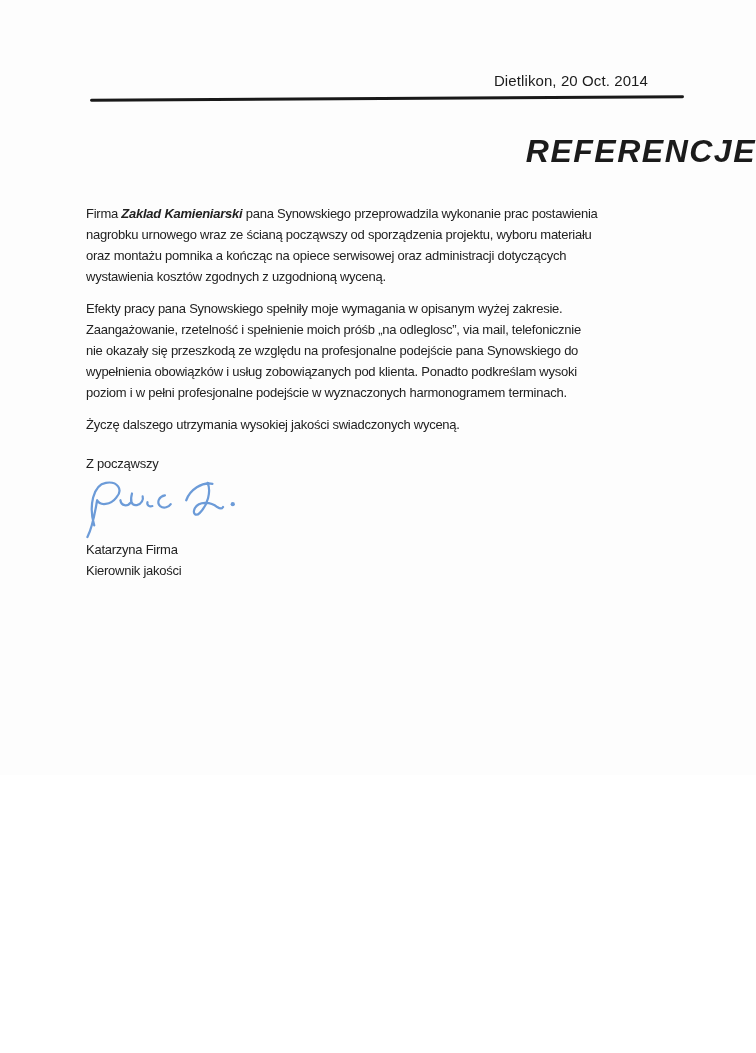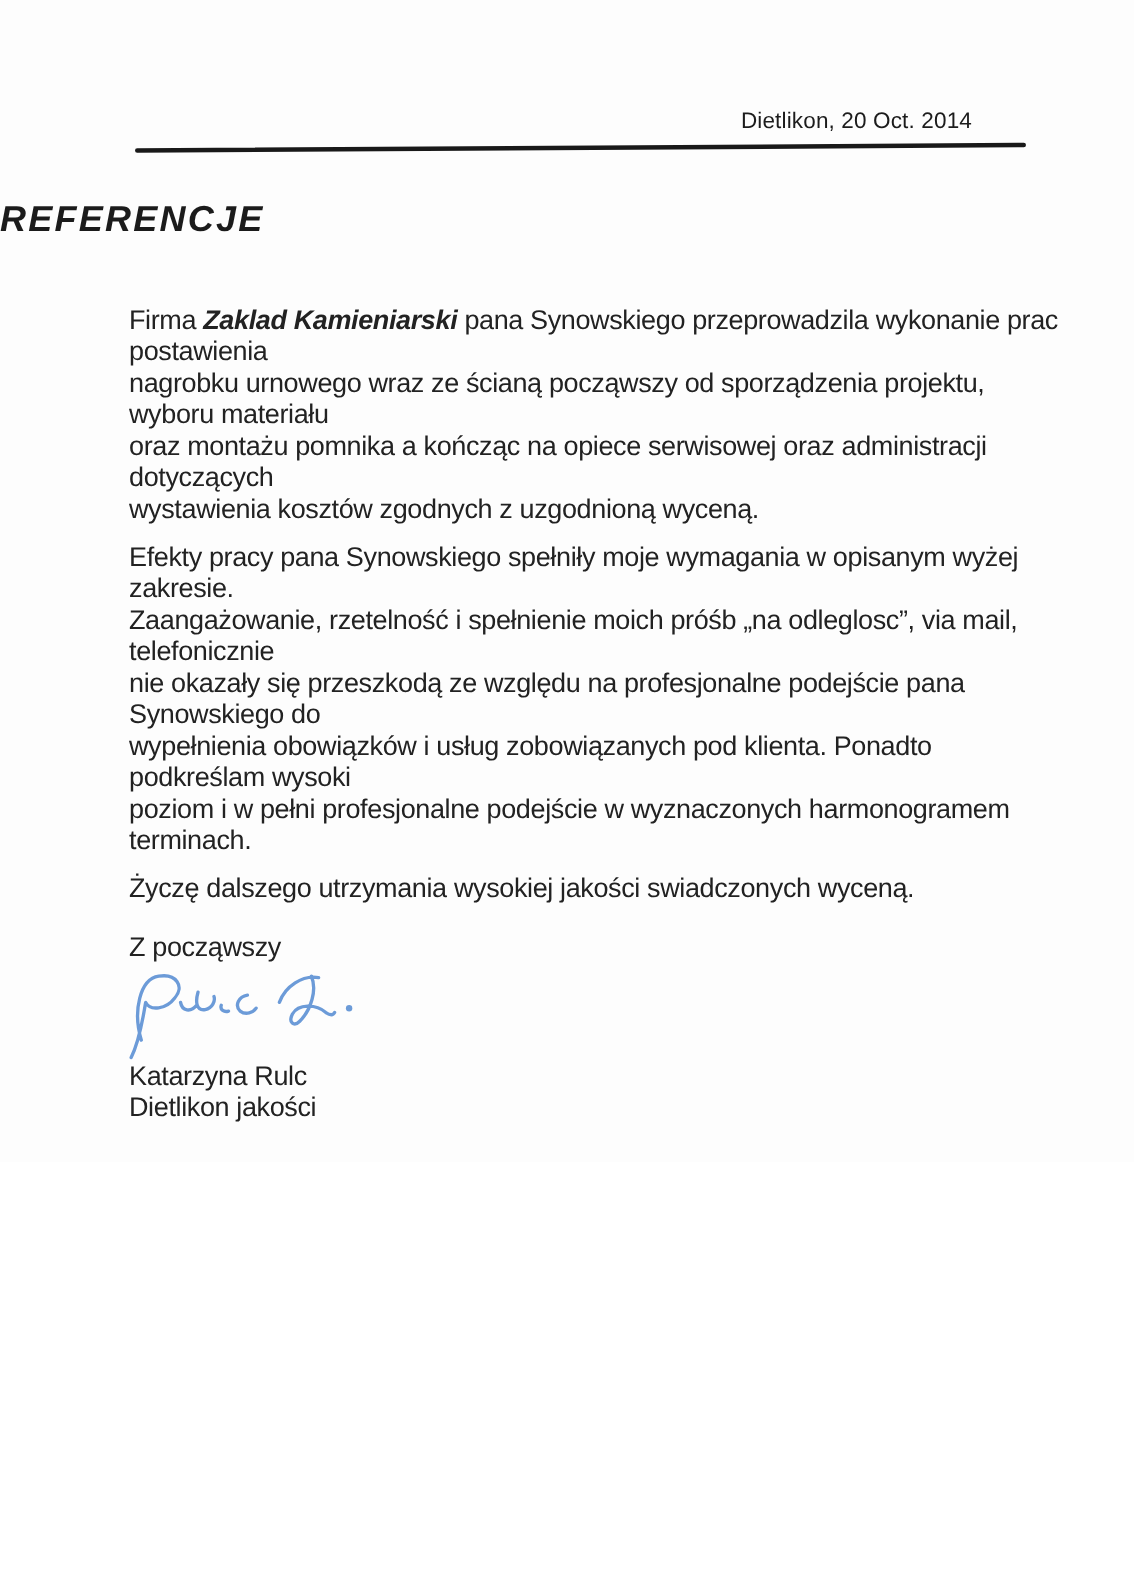--- a/index.html
+++ b/index.html
@@ -33,33 +33,33 @@
     background: #191919;
     border-radius: 2px;
     transform: rotate(-0.35deg);
   }
   .title {
     position: absolute;
     top: 133px;
     left: 0;
     width: 100%;
     margin: 0;
-    text-align: left;
-    font-size: 24px;
+    text-align: right;
+    font-size: 32px;
     font-style: italic;
     font-weight: 600;
     letter-spacing: 1.5px;
     color: #1b1b1b;
   }
   .body {
     position: absolute;
     top: 203px;
     left: 86px;
     width: 622px;
-    font-size: 18px;
+    font-size: 13px;
     line-height: 21px;
     letter-spacing: -0.25px;
     color: #222222;
   }
   .para {
     margin: 0 0 11px 0;
   }
   .pre {
     white-space: pre-line;
   }
@@ -119,23 +119,23 @@
 
     <div class="valediction">Z począwszy</div>
 
     <svg class="signature" viewBox="0 0 160 64" fill="none">
       <path stroke-width="2.3" stroke-linecap="round" stroke-linejoin="round" d="M9 50 C3 30 8 8 21 6 C33 4 39 13 32 21 C26 29 15 30 12 24 C10 35 8 50 2 62" stroke="#6c9bd8"></path>
       <path stroke-width="2.3" stroke-linecap="round" stroke-linejoin="round" d="M36 24 C37 30 43 31 47 26 M48 17 C46 24 47 30 53 29 C58 28 60 23 59 20 M64 26 C63 29 66 31 69 30 M82 19 C76 20 73 26 77 30 C81 33 86 31 88 28" stroke="#6c9bd8"></path>
       <path stroke-width="2.3" stroke-linecap="round" stroke-linejoin="round" d="M104 24 C108 13 120 5 131 7 M126 6 C130 15 126 29 118 37 C114 41 110 38 113 32 C117 25 129 25 136 31 C139 33 141 33 142 31" stroke="#6c9bd8"></path>
       <circle cx="152" cy="28" r="2.2" fill="#6c9bd8"></circle>
     </svg>
 
-    <div class="sig-name">Katarzyna Rulc</div>
+    <div class="sig-name">Katarzyna Firma</div>
 
-    <div class="sig-role">Dietlikon jakości</div>
+    <div class="sig-role">Kierownik jakości</div>
   </div>
 
   <div class="art art-b1"></div>
   <div class="art art-b2"></div>
   <div class="art art-b3"></div>
   <div class="art art-r1"></div>
   <div class="art art-speck"></div>
 
 </div>
 

